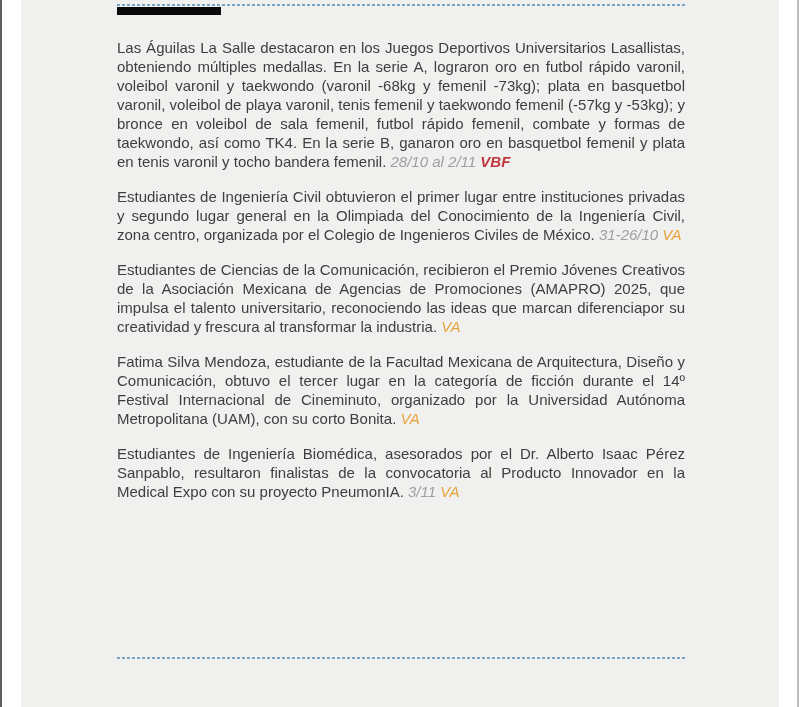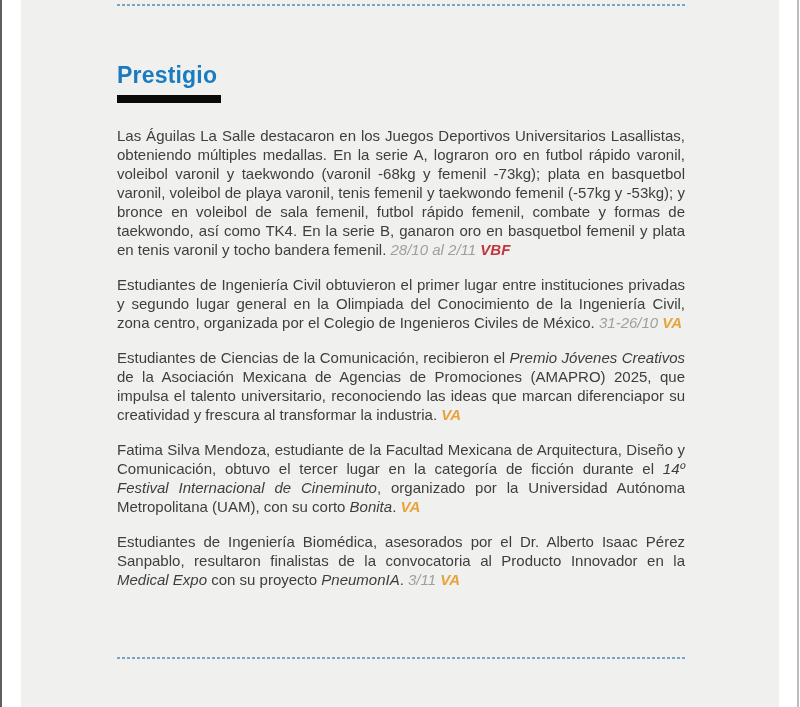--- a/index.html
+++ b/index.html
@@ -68,49 +68,48 @@
   .paragraph-list { margin-top: 23px; }
   p.para {
     margin: 0 0 16px 0;
     font-size: 15px;
     line-height: 19px;
     text-align: justify;
     color: var(--body-text, #3e3e3e);
   }
   p.para:last-child { margin-bottom: 0; }
   .seg-body   { font-style: normal; }
-  .seg-italic { font-style: italic; }
+  .seg-italic { }
   .seg-date {
     font-style: italic;
     color: var(--date, #9f9f9f);
   }
   .seg-credit-red {
     font-style: italic;
     font-weight: 600;
     color: var(--credit-red, #c0383e);
   }
   .seg-credit-orange {
     font-style: italic;
-    font-weight: 700;
+    font-weight: 400;
     color: var(--credit-orange, #e7a33c);
   }
 </style>
 </head>
 <body>
 
 <div class="stage">
   <div class="left-accent"></div>
   <div class="sheet"></div>
   <div class="right-border"></div>
 
   <div class="dashed-divider top"></div>
   <div class="dashed-divider bottom"></div>
 
   <div class="content">
-    <h1 class="section-title">Prestigio</h1>
     <div class="title-bar"></div>
     <div class="paragraph-list">
         <p class="para"><span class="seg-body">Las Águilas La Salle destacaron en los Juegos Deportivos Universitarios Lasallistas, obteniendo múltiples medallas. En la serie A, lograron oro en futbol rápido varonil, voleibol varonil y taekwondo (varonil -68kg y femenil -73kg); plata en basquetbol varonil, voleibol de playa varonil, tenis femenil y taekwondo femenil (-57kg y -53kg); y bronce en voleibol de sala femenil, futbol rápido femenil, combate y formas de taekwondo, así como TK4. En la serie B, ganaron oro en basquetbol femenil y plata en tenis varonil y tocho bandera femenil. </span><span class="seg-date">28/10 al 2/11 </span><span class="seg-credit-red">VBF</span></p>
         <p class="para"><span class="seg-body">Estudiantes de Ingeniería Civil obtuvieron el primer lugar entre instituciones privadas y segundo lugar general en la Olimpiada del Conocimiento de la Ingeniería Civil, zona centro, organizada por el Colegio de Ingenieros Civiles de México. </span><span class="seg-date">31-26/10 </span><span class="seg-credit-orange">VA</span></p>
         <p class="para"><span class="seg-body">Estudiantes de Ciencias de la Comunicación, recibieron el </span><span class="seg-italic">Premio Jóvenes Creativos</span><span class="seg-body"> de la Asociación Mexicana de Agencias de Promociones (AMAPRO) 2025, que impulsa el talento universitario, reconociendo las ideas que marcan diferenciapor su creatividad y frescura al transformar la industria. </span><span class="seg-credit-orange">VA</span></p>
         <p class="para"><span class="seg-body">Fatima Silva Mendoza, estudiante de la Facultad Mexicana de Arquitectura, Diseño y Comunicación, obtuvo el tercer lugar en la categoría de ficción durante el </span><span class="seg-italic">14º Festival Internacional de Cineminuto</span><span class="seg-body">, organizado por la Universidad Autónoma Metropolitana (UAM), con su corto </span><span class="seg-italic">Bonita</span><span class="seg-body">. </span><span class="seg-credit-orange">VA</span></p>
         <p class="para"><span class="seg-body">Estudiantes de Ingeniería Biomédica, asesorados por el Dr. Alberto Isaac Pérez Sanpablo, resultaron finalistas de la convocatoria al Producto Innovador en la </span><span class="seg-italic">Medical Expo</span><span class="seg-body"> con su proyecto </span><span class="seg-italic">PneumonIA</span><span class="seg-body">. </span><span class="seg-date">3/11 </span><span class="seg-credit-orange">VA</span></p>
       </div>
   </div>
 </div>

